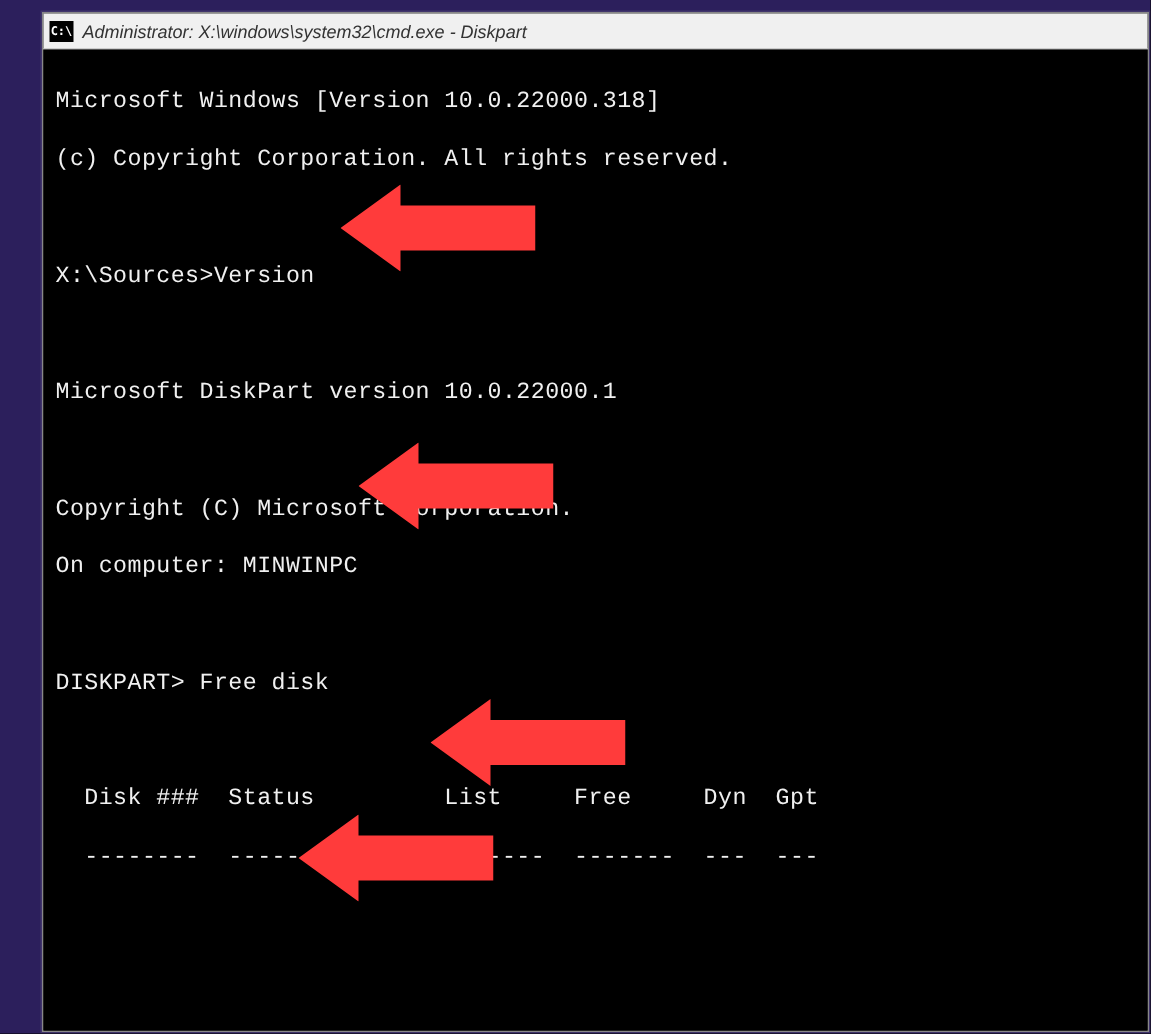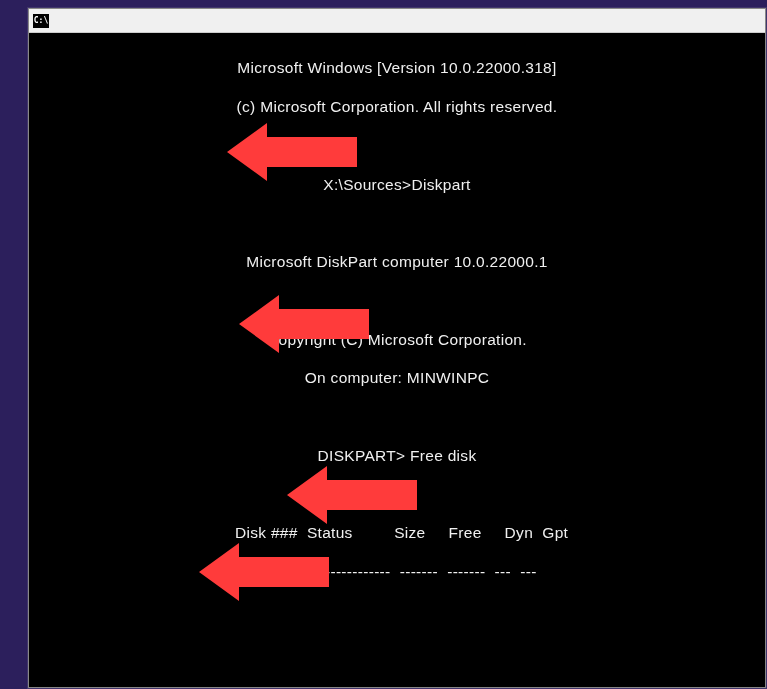--- a/index.html
+++ b/index.html
@@ -41,57 +41,57 @@
       font-size: 8px;
       color: #fff;
       font-family: Consolas, monospace;
       font-style: normal;
       font-weight: bold;
     }
     .terminal {
       background: #000;
       color: #f0f0f0;
       padding: 6px 8px;
-      font-family: Liberation Sans, sans-serif;
+      font-family: Liberation Mono, monospace;
       font-size: 15.5px;
       line-height: 1.25;
       white-space: pre;
       position: relative;
       height: calc(100% - 24px);
       letter-spacing: 0.3px;
-      text-align: center;
     }
     .line { min-height: 19px; }
     .arrow {
       position: absolute;
       pointer-events: none;
     }
     .arrow svg { display: block; }
   </style>
 </head>
 <body>
 
 <div class="window">
   <div class="titlebar">
     <span class="icon">C:\</span>
+    <span>Administrator: X:\windows\system32\cmd.exe - Diskpart</span>
   </div>
   <div class="terminal">
 <div class="line">Microsoft Windows [Version 10.0.22000.318]</div>
-<div class="line">(c) Microsoft Corporation. All rights reserved.</div>
+<div class="line">(c) Copyright Corporation. All rights reserved.</div>
 <div class="line"> </div>
-<div class="line"><span>X:\Sources&gt;</span><span>Diskpart</span></div>
+<div class="line"><span>X:\Sources&gt;</span><span>Version</span></div>
 <div class="line"> </div>
-<div class="line">Microsoft DiskPart computer 10.0.22000.1</div>
+<div class="line">Microsoft DiskPart version 10.0.22000.1</div>
 <div class="line"> </div>
 <div class="line">Copyright (C) Microsoft Corporation.</div>
 <div class="line">On computer: MINWINPC</div>
 <div class="line"> </div>
 <div class="line"><span>DISKPART&gt;</span> <span>Free disk</span></div>
 <div class="line"> </div>
-<div class="line">  Disk ###  Status         Size     Free     Dyn  Gpt</div>
+<div class="line">  Disk ###  Status         List     Free     Dyn  Gpt</div>
 <div class="line">  --------  -------------  -------  -------  ---  ---</div>
 <div class="line"> </div>
 
 
 
 
 
 
 
 

